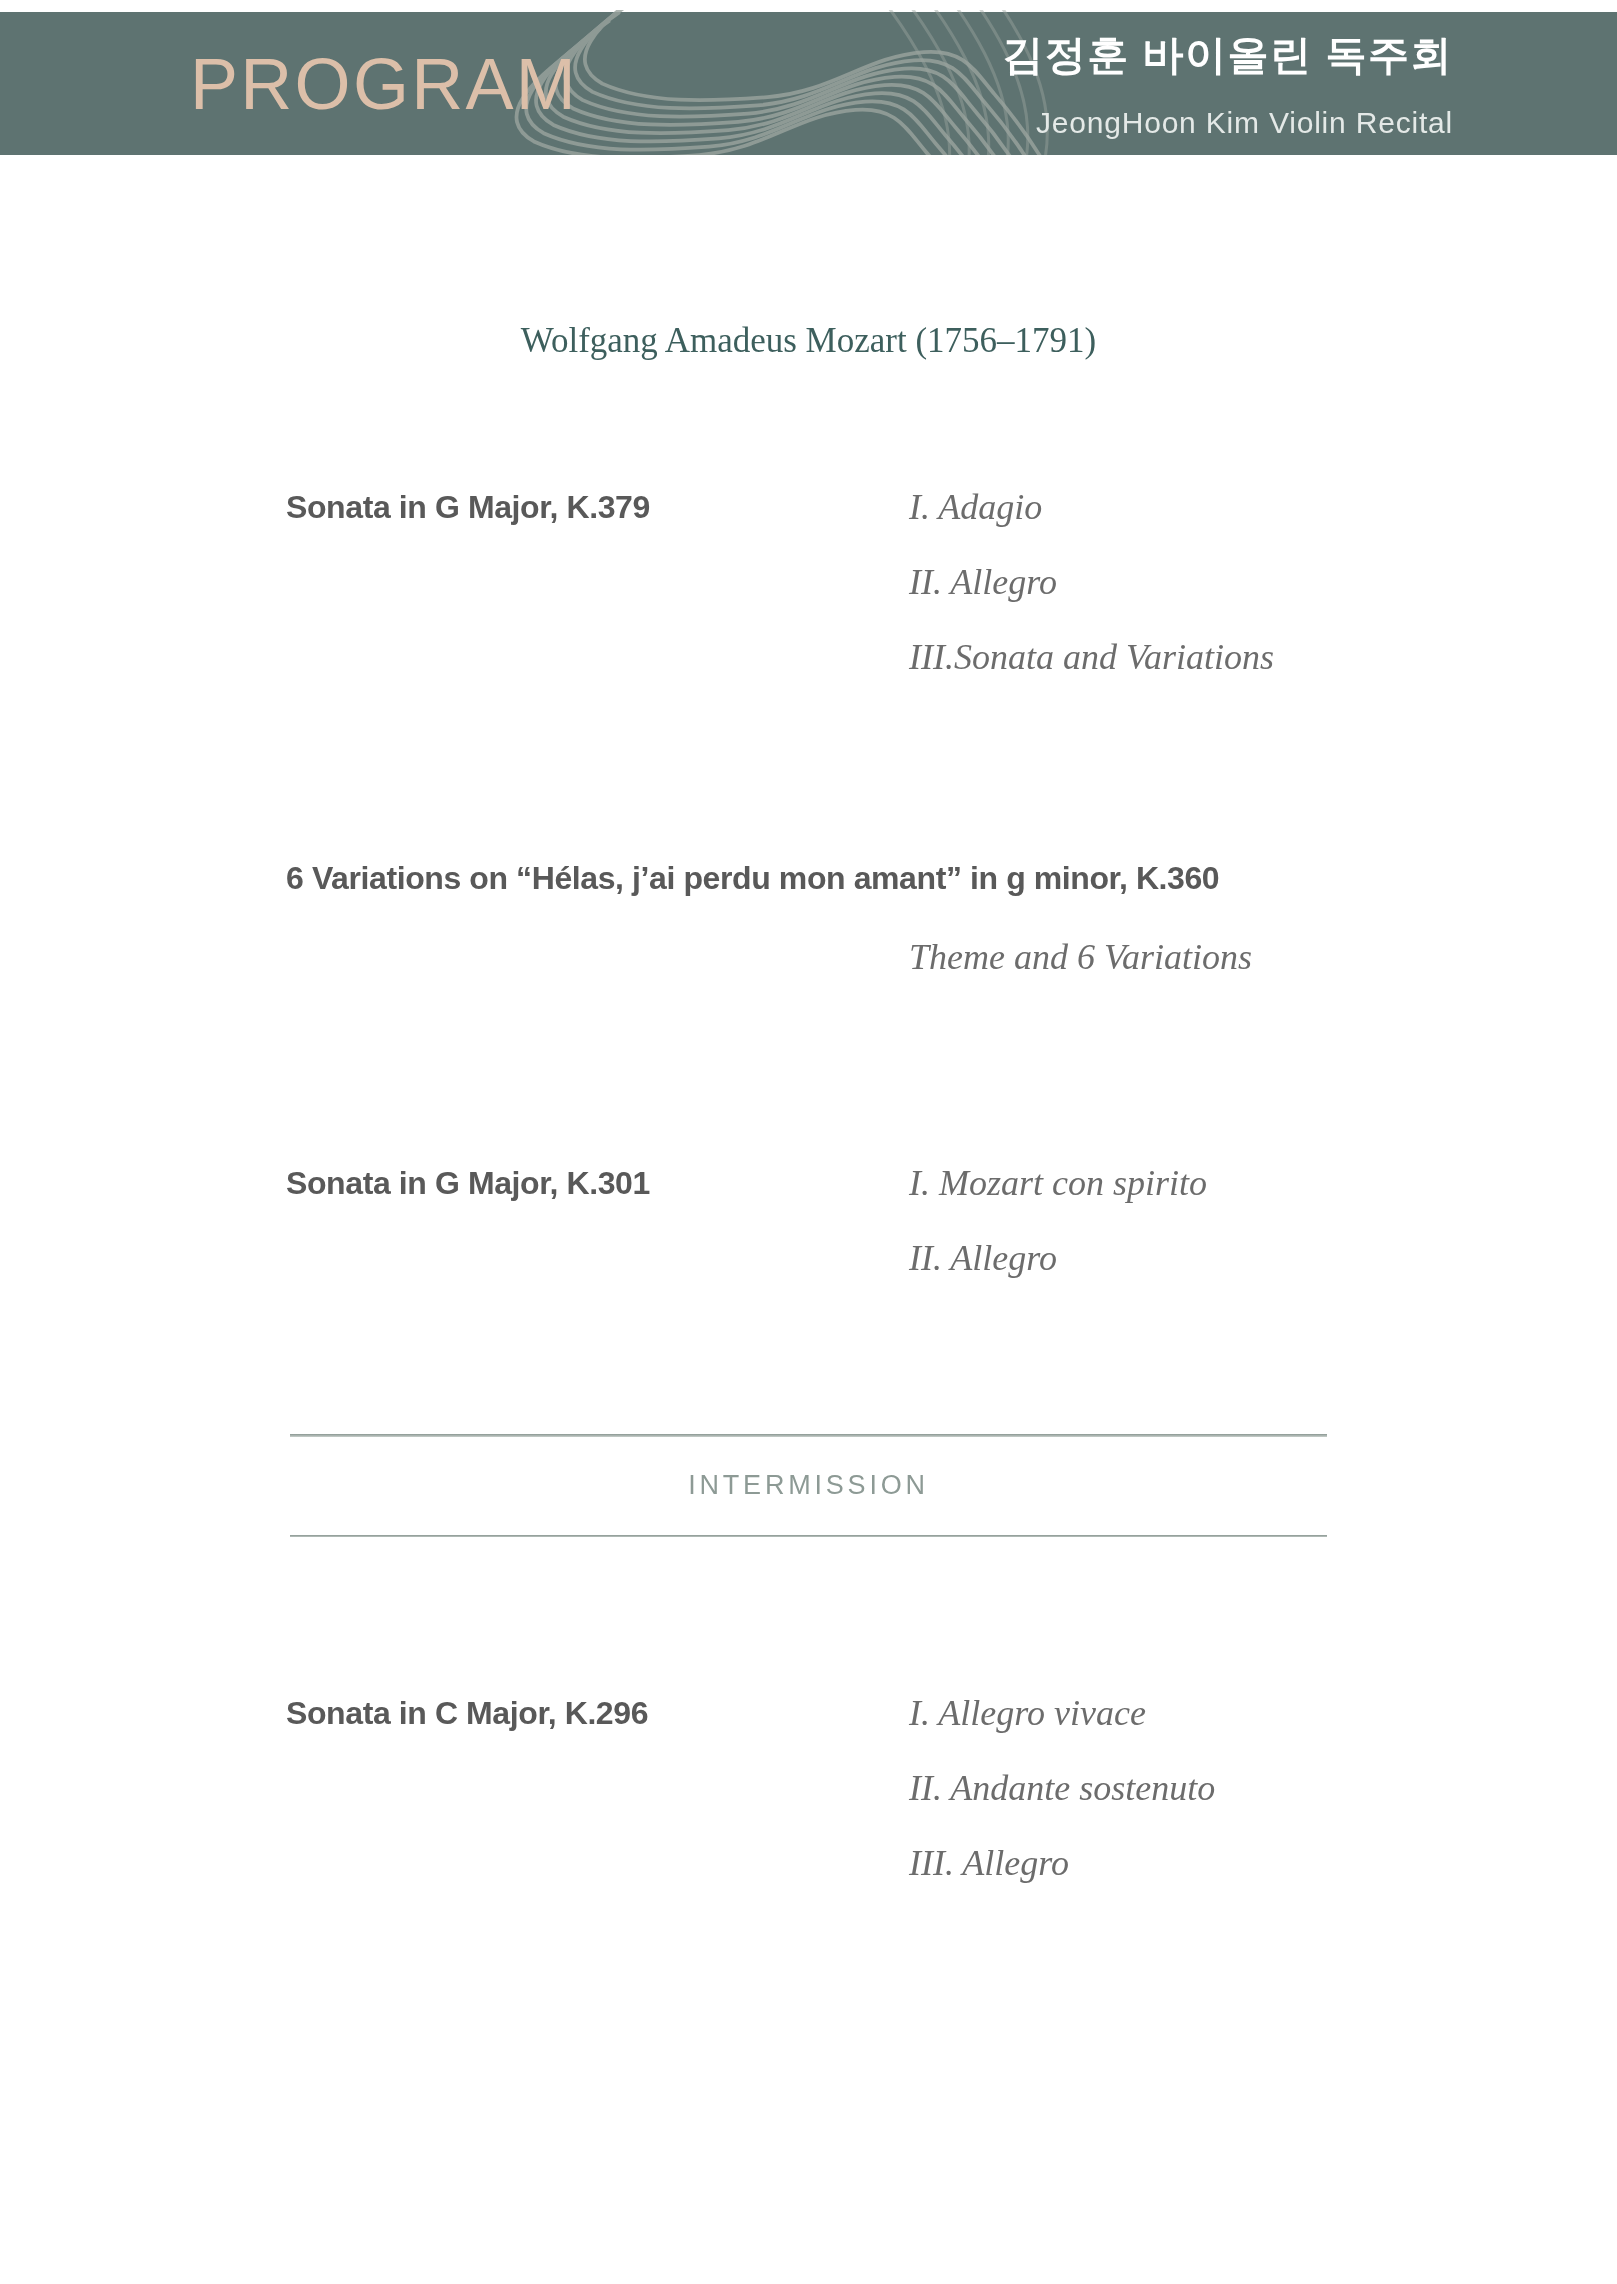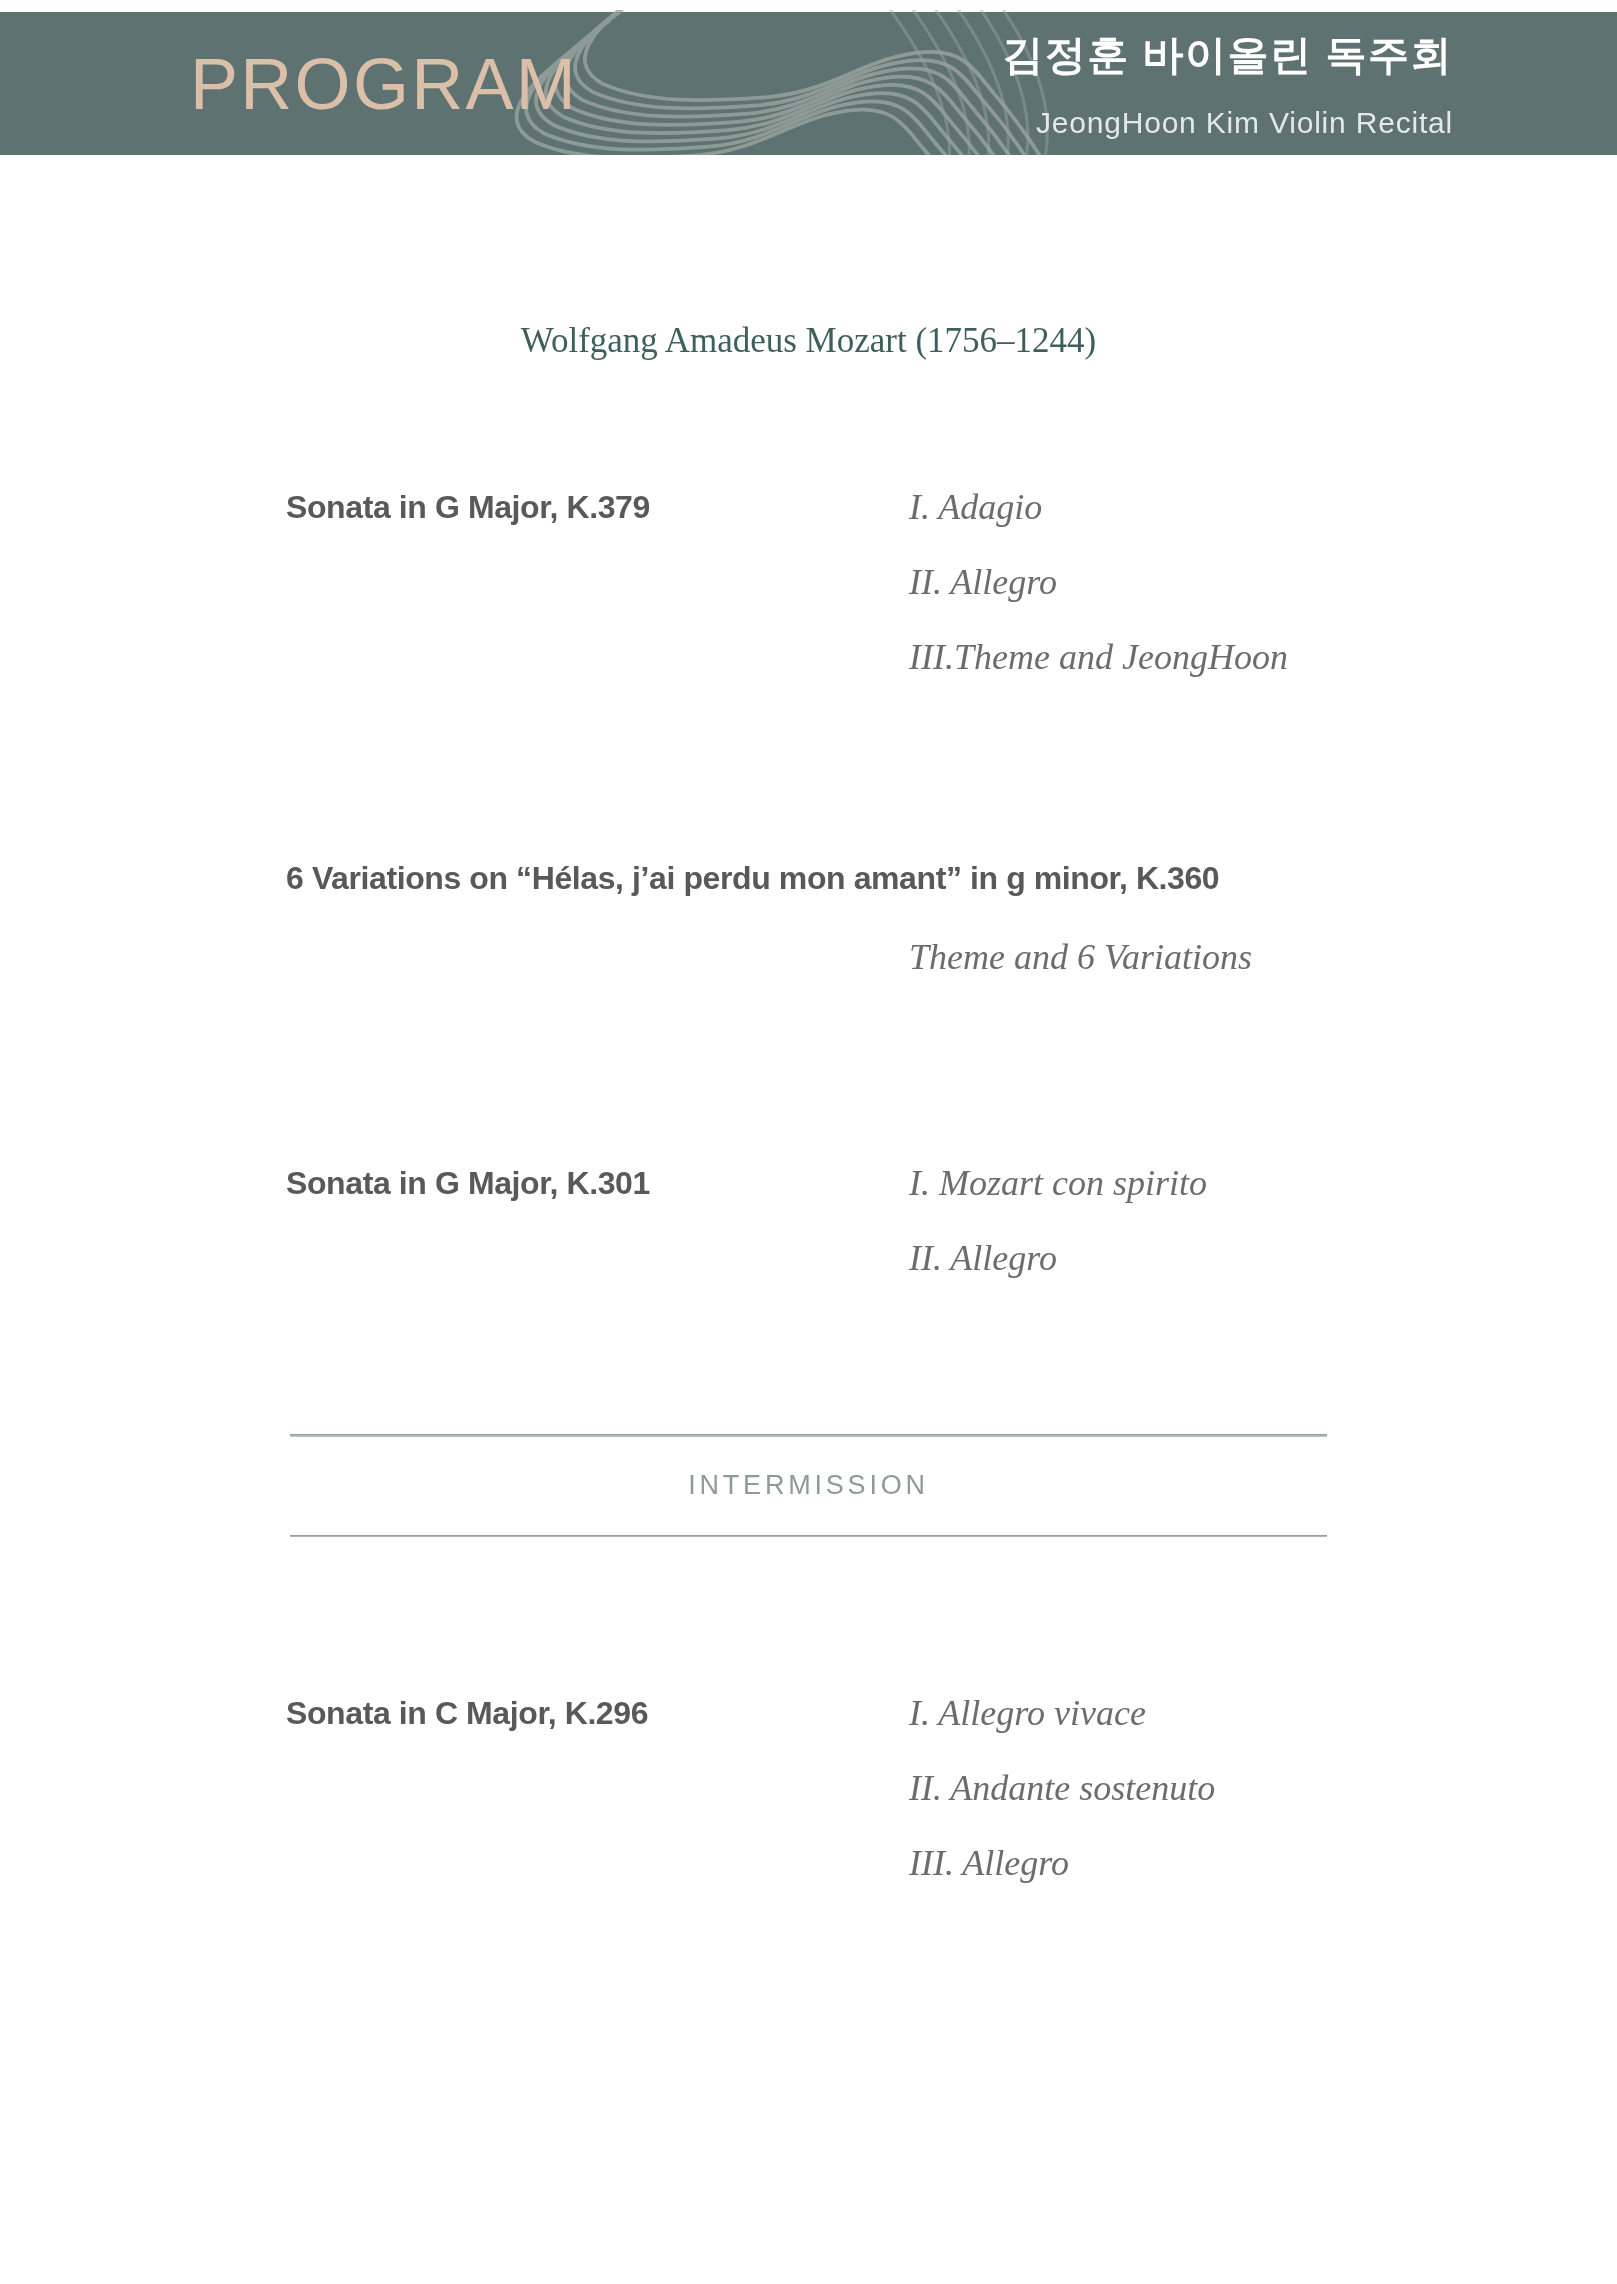--- a/index.html
+++ b/index.html
@@ -93,28 +93,28 @@
     </svg>
 
     <div class="program-label">PROGRAM</div>
 
     <div class="header-right">
       <div class="kr-title">김정훈 바이올린 독주회</div>
       <div class="en-title">JeongHoon Kim Violin Recital</div>
     </div>
   </div>
 
-  <div class="composer-heading">Wolfgang Amadeus Mozart (1756–1244)</div>
+  <div class="composer-heading">Wolfgang Amadeus Mozart (1756–1791)</div>
 
   <div class="row" style="top:470px;">
     <div class="work-title">Sonata in G Major, K.379</div>
     <div class="movements">
       <div class="movement-line">I. Adagio</div>
       <div class="movement-line">II. Allegro</div>
-      <div class="movement-line">III.Theme and JeongHoon</div>
+      <div class="movement-line">III.Sonata and Variations</div>
     </div>
   </div>
 
   <div class="row" style="top:841px;">
     <div class="work-title">6 Variations on “Hélas, j’ai perdu mon amant” in g minor, K.360</div>
   </div>
   <div class="row" style="top:920px;">
     <div class="movements">
       <div class="movement-line">Theme and 6 Variations</div>
     </div>

